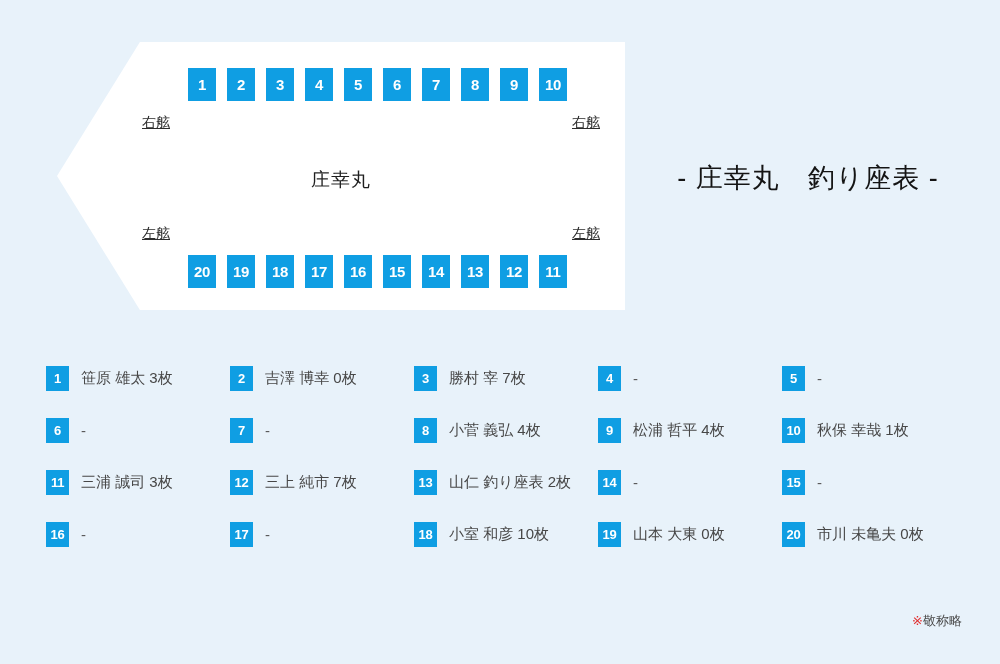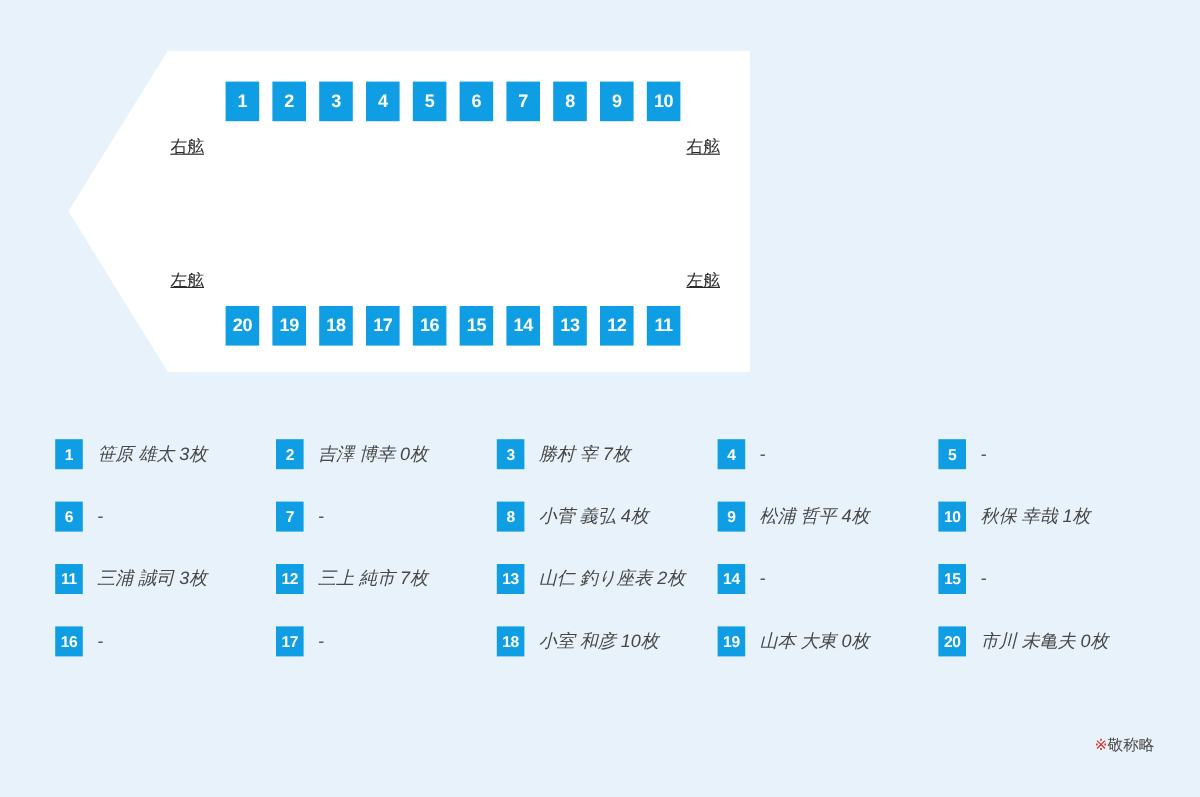--- a/index.html
+++ b/index.html
@@ -121,21 +121,20 @@
     display: flex;
     align-items: center;
     justify-content: center;
     letter-spacing: -0.3px;
   }
 
   .entry-name {
     font-size: 15px;
     color: #474747;
     white-space: nowrap;
-    font-style: italic;
   }
 
   .entry-name.empty { color: #5a5a5a; }
 
   
   .footer-note {
     position: absolute;
     right: 38px;
     top: 612px;
     font-size: 13px;
@@ -160,37 +159,39 @@
       <div class="seat">6</div>
       <div class="seat">7</div>
       <div class="seat">8</div>
       <div class="seat">9</div>
       <div class="seat">10</div>
     </div>
 
   <div class="side-label sb-left">右舷</div>
   <div class="side-label sb-right">右舷</div>
 
+  <div class="boat-name">庄幸丸</div>
 
   <div class="side-label pt-left">左舷</div>
   <div class="side-label pt-right">左舷</div>
 
   <div class="seat-row port-row">
       <div class="seat">20</div>
       <div class="seat">19</div>
       <div class="seat">18</div>
       <div class="seat">17</div>
       <div class="seat">16</div>
       <div class="seat">15</div>
       <div class="seat">14</div>
       <div class="seat">13</div>
       <div class="seat">12</div>
       <div class="seat">11</div>
     </div>
 
+  <div class="page-title">- 庄幸丸　釣り座表 -</div>
 </div>
 
 <div class="roster">
     <div class="roster-entry">
       <span class="entry-num">1</span>
       <span class="entry-name">笹原 雄太 3枚</span>
     </div>
     <div class="roster-entry">
       <span class="entry-num">2</span>
       <span class="entry-name">吉澤 博幸 0枚</span>

